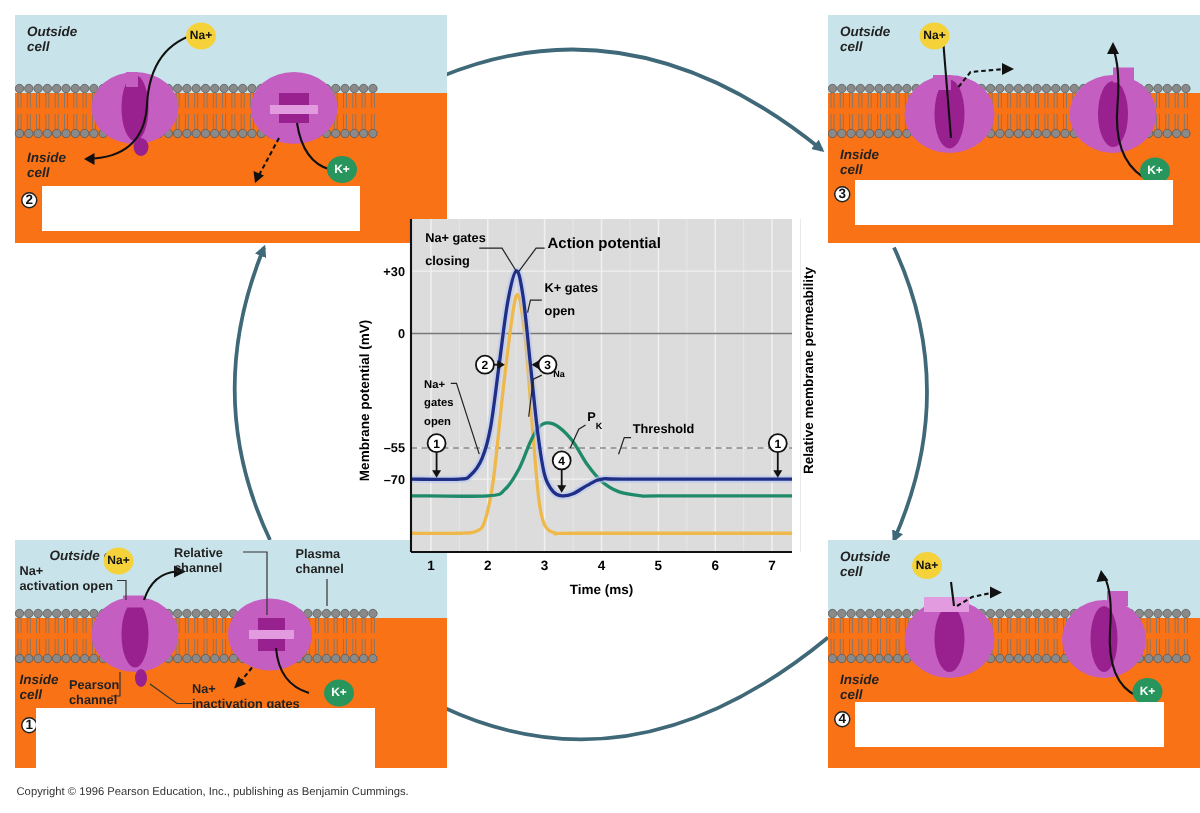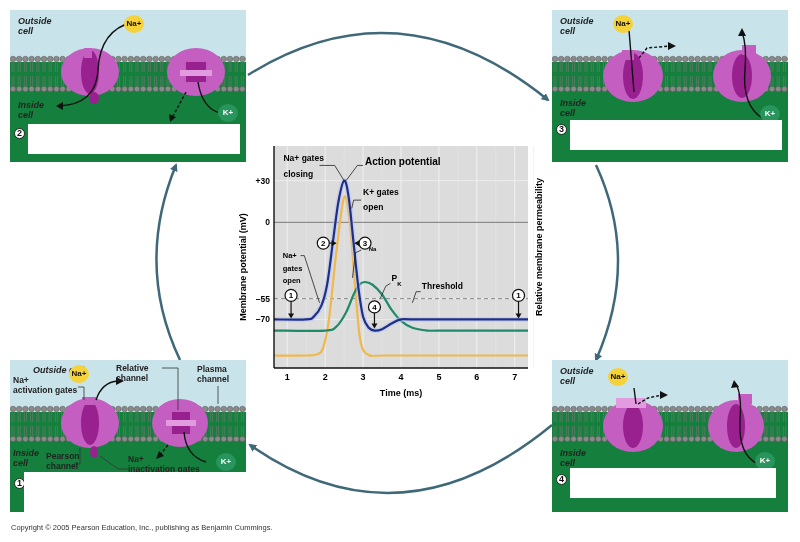--- a/index.html
+++ b/index.html
@@ -1,18 +1,18 @@
 <!DOCTYPE html>
 <html><head>
 <meta charset="utf-8">
 <style>
   * { box-sizing: border-box; margin: 0; padding: 0; }
   html, body { width: 800px; height: 542px; background: #ffffff; overflow: hidden; }
   body { position: relative; font-family: "Liberation Sans", sans-serif; color: #111; }
-  .panel { position: absolute; width: 236px; height: 152px; background: #15803d; overflow: hidden; }
+  .panel { position: absolute; width: 288px; height: 152px; background: #f97316; overflow: hidden; }
   .panel .outside { position: absolute; left: 0; top: 0; width: 100%; height: 52px; background: #c8e4ea; }
   .panel .membrane { position: absolute; left: 0; top: 44px; width: 100%; height: 40px; }
   .panel .lbl { position: absolute; font-size: 9px; font-weight: bold; font-style: italic; line-height: 10px; color: #222; }
   .panel .lbl2 { position: absolute; font-size: 8.5px; font-weight: bold; line-height: 9.5px; color: #222; }
   .panel .answer-box { position: absolute; left: 18px; bottom: 8px; width: 212px; height: 30px; background: #fff; }
   .panel .step-num { position: absolute; left: 4px; font-size: 9px; font-weight: bold; width: 11px; height: 11px; border: 1.2px solid #222; border-radius: 50%; text-align: center; line-height: 9px; background: #fff; }
   .panel svg.art { position: absolute; left: 0; top: 0; }
   #cycle { position: absolute; left: 0; top: 0; }
   #chart { position: absolute; left: 228px; top: 140px; }
   .copyright { position: absolute; left: 11px; top: 523px; font-size: 7.5px; color: #333; }
@@ -814,21 +814,21 @@
     <path d="M196,102 Q176,96 174,72" fill="none" stroke="#111" stroke-width="1.4"></path>
     <path d="M158,85 L150,95" fill="none" stroke="#111" stroke-width="1.4" stroke-dasharray="3,2"></path>
     <polygon points="146,99 149,91 154,96" fill="#111"></polygon>
     <path d="M68,27 L74,27 L74,40" fill="none" stroke="#333" stroke-width="0.8"></path>
     <path d="M152,8 L168,8 L168,50" fill="none" stroke="#333" stroke-width="0.8"></path>
     <path d="M208,26 L208,44" fill="none" stroke="#333" stroke-width="0.8"></path>
     <path d="M64,104 L70,104 L70,88" fill="none" stroke="#333" stroke-width="0.8"></path>
     <path d="M118,109 L108,109 L90,96" fill="none" stroke="#333" stroke-width="0.8"></path>
   </svg>
   <div class="lbl" style="left:3px; top:5px;margin-left:20px;">Outside cell</div>
-  <div class="lbl2" style="left:3px; top:16px;"><span>Na+</span><br><span>activation gates</span></div>
+  <div class="lbl2" style="left:3px; top:16px;"><span>Na+</span><br><span>activation open</span></div>
   <div class="lbl2" style="left:106px; top:4px;"><span>Relative</span><br><span>channel</span></div>
   <div class="lbl2" style="left:187px; top:5px;"><span>Plasma</span><br><span>channel</span></div>
   <div class="lbl" style="left:3px; top:88px;"><span>Inside</span><br><span>cell</span></div>
   <div class="lbl2" style="left:36px; top:92px;"><span>Pearson</span><br><span>channel</span></div>
   <div class="lbl2" style="left:118px; top:95px;"><span>Na+</span><br><span>inactivation gates</span></div>
   <div style="position:absolute; left:59px; top:5px; width:20px; height:18px; border-radius:50%; background:#f5d23a; font-size:8px; font-weight:bold; text-align:center; line-height:18px;">Na+</div>
   <div style="position:absolute; left:206px; top:93px; width:20px; height:18px; border-radius:50%; background:#27955c; color:#fff; font-size:8px; font-weight:bold; text-align:center; line-height:18px;">K+</div>
   <div class="step-num" style="top:118px;">1</div>
   <div class="answer-box" style="left:14px; width:226px; height:40px; bottom:0;"></div>
 </div>
@@ -1185,13 +1185,13 @@
       <text x="136.9850746268657" y="106.125" font-size="8" font-weight="bold" text-anchor="middle" font-family="Liberation Sans, sans-serif">3</text>
       <line x1="130.9850746268657" y1="103.125" x2="127.50746268656718" y2="103.125" stroke="#111" stroke-width="1.2"></line>
       <polygon points="126.37014925373136,103.125 131.37014925373137,100.125 131.37014925373137,106.125" fill="#111"></polygon>
       <circle cx="146.46268656716418" cy="166.95" r="6" fill="#fff" stroke="#111" stroke-width="1.2"></circle>
       <text x="146.46268656716418" y="169.95" font-size="8" font-weight="bold" text-anchor="middle" font-family="Liberation Sans, sans-serif">4</text>
       <line x1="146.46268656716418" y1="172.95" x2="146.46268656716418" y2="186.53750000000002" stroke="#111" stroke-width="1.2"></line>
       <polygon points="143.46268656716418,183.53750000000002 149.46268656716418,183.53750000000002 146.46268656716418,188.53750000000002" fill="#111"></polygon>
     </g>
 </svg>
 
-<div class="copyright">Copyright © 2005 Pearson Education, Inc., publishing as Benjamin Cummings.</div>
+<div class="copyright">Copyright © 1996 Pearson Education, Inc., publishing as Benjamin Cummings.</div>
 
 </body></html>

